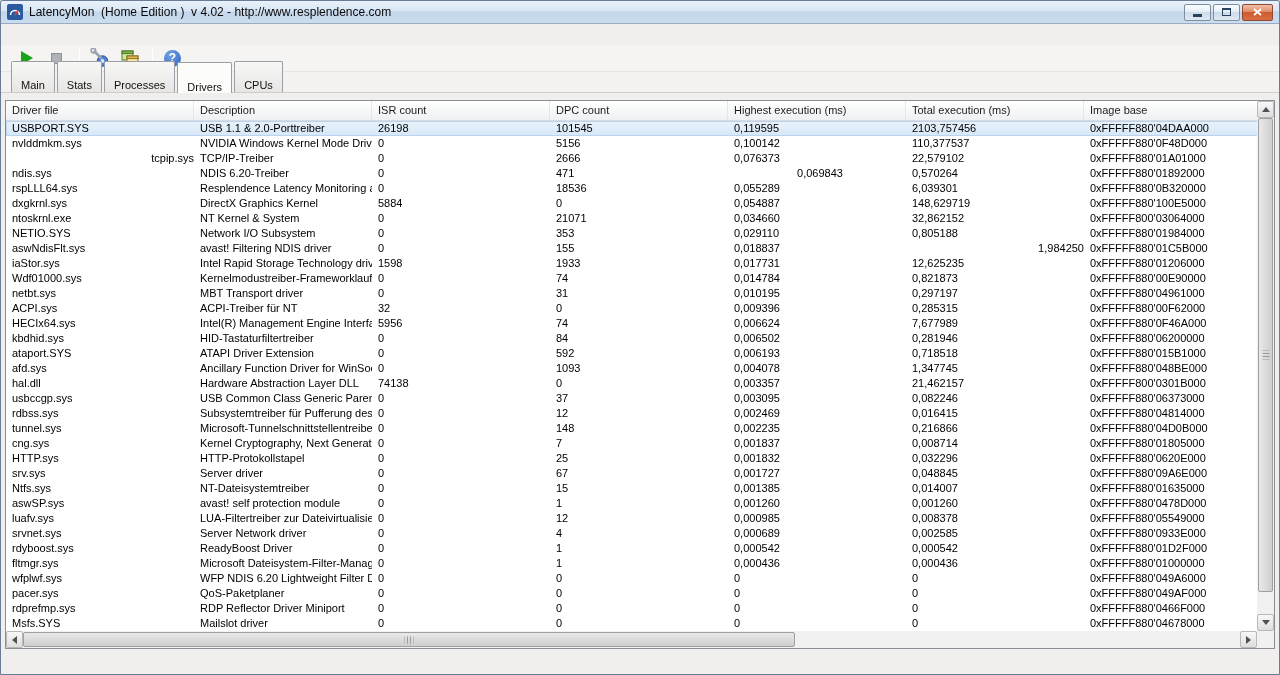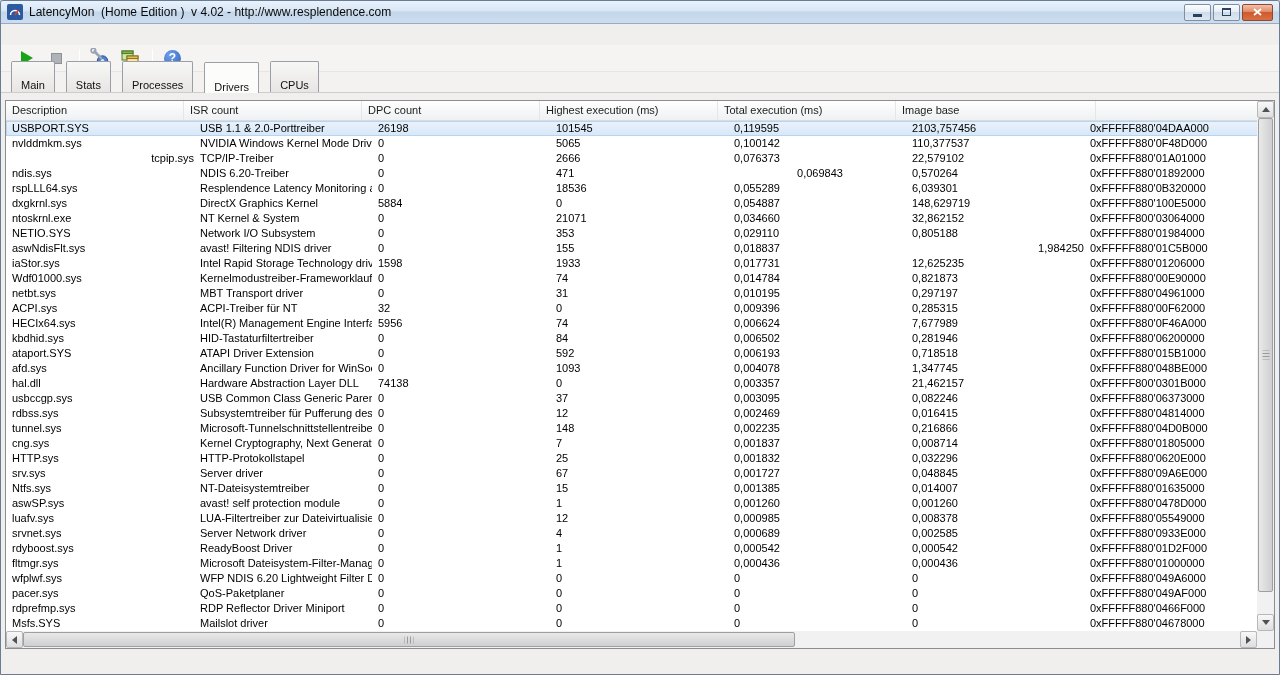--- a/index.html
+++ b/index.html
@@ -42,21 +42,21 @@
   .play-shape { width:0; height:0; border-left:12px solid #18a418;
                 border-top:7px solid transparent; border-bottom:7px solid transparent; }
   .stop-shape { width:11px; height:11px; background:#afb3b7; border:1px solid #8d9296; }
   .help-shape { width:17px; height:17px; border-radius:50%; color:#fff; font-weight:bold;
                 font-size:12px; line-height:17px; text-align:center;
                 background:radial-gradient(circle at 35% 30%, #6fa0e8, #2c62c0); }
 
   
   .tabstrip { position:absolute; top:71px; left:0; right:0; height:21px; background:#f3f2f0;
               display:flex; align-items:flex-end; padding-left:10px; border-bottom:1px solid #cfcdca; }
-  .tab { height:17px; line-height:16px; padding:15px 9px; margin-right:11px;
+  .tab { height:17px; line-height:16px; padding:15px 9px; margin-right:2px;
          background:linear-gradient(#f7f7f6,#e7e6e4); border:1px solid #9b9fa5; border-bottom:none;
          border-radius:2px 2px 0 0; position:relative; cursor:default; }
   .tab.active { height:20px; line-height:19px; background:#fcfcfb; z-index:2; margin-bottom:-1px; }
 
   
   .listview { position:absolute; top:99px; left:4px; width:1270px; height:549px;
               background:#fff; border:1px solid #8a8e94; }
   .lheader { position:absolute; top:0; left:0; right:17px; height:20px; display:flex; overflow:hidden;
              background:linear-gradient(#ffffff,#f6f7f8 55%,#eef0f2); border-bottom:1px solid #d9dbde; }
   .hcell { flex:0 0 auto; padding-left:6px; line-height:19px; color:#1c1c1c;
@@ -158,20 +158,21 @@
   <div class="tabstrip">
       <div class="tab">Main</div>
       <div class="tab">Stats</div>
       <div class="tab">Processes</div>
       <div class="tab active">Drivers</div>
       <div class="tab">CPUs</div>
     </div>
 
   <div class="listview">
     <div class="lheader">
+        <div class="hcell" style="width: 188px;">Driver file</div>
         <div class="hcell" style="width: 178px;">Description</div>
         <div class="hcell" style="width: 178px;">ISR count</div>
         <div class="hcell" style="width: 178px;">DPC count</div>
         <div class="hcell" style="width: 178px;">Highest execution (ms)</div>
         <div class="hcell" style="width: 178px;">Total execution (ms)</div>
         <div class="hcell" style="width: 200px;">Image base</div>
       </div>
     <div class="lbody">
         <div class="row selected">
           <div class="cell" style="width: 188px;">USBPORT.SYS</div>
@@ -179,21 +180,21 @@
           <div class="cell" style="width: 178px;">26198</div>
           <div class="cell" style="width: 178px;">101545</div>
           <div class="cell" style="width: 178px;">0,119595</div>
           <div class="cell" style="width: 178px;">2103,757456</div>
           <div class="cell" style="width: 200px;">0xFFFFF880'04DAA000</div>
         </div>
         <div class="row">
           <div class="cell" style="width: 188px;">nvlddmkm.sys</div>
           <div class="cell" style="width: 178px;">NVIDIA Windows Kernel Mode Drive...</div>
           <div class="cell" style="width: 178px;">0</div>
-          <div class="cell" style="width: 178px;">5065</div>
+          <div class="cell" style="width: 178px;">5156</div>
           <div class="cell" style="width: 178px;">0,100142</div>
           <div class="cell" style="width: 178px;">110,377537</div>
           <div class="cell" style="width: 200px;">0xFFFFF880'0F48D000</div>
         </div>
         <div class="row">
           <div class="cell" style="width: 188px; text-align: right;">tcpip.sys</div>
           <div class="cell" style="width: 178px;">TCP/IP-Treiber</div>
           <div class="cell" style="width: 178px;">0</div>
           <div class="cell" style="width: 178px;">2666</div>
           <div class="cell" style="width: 178px;">0,076373</div>

